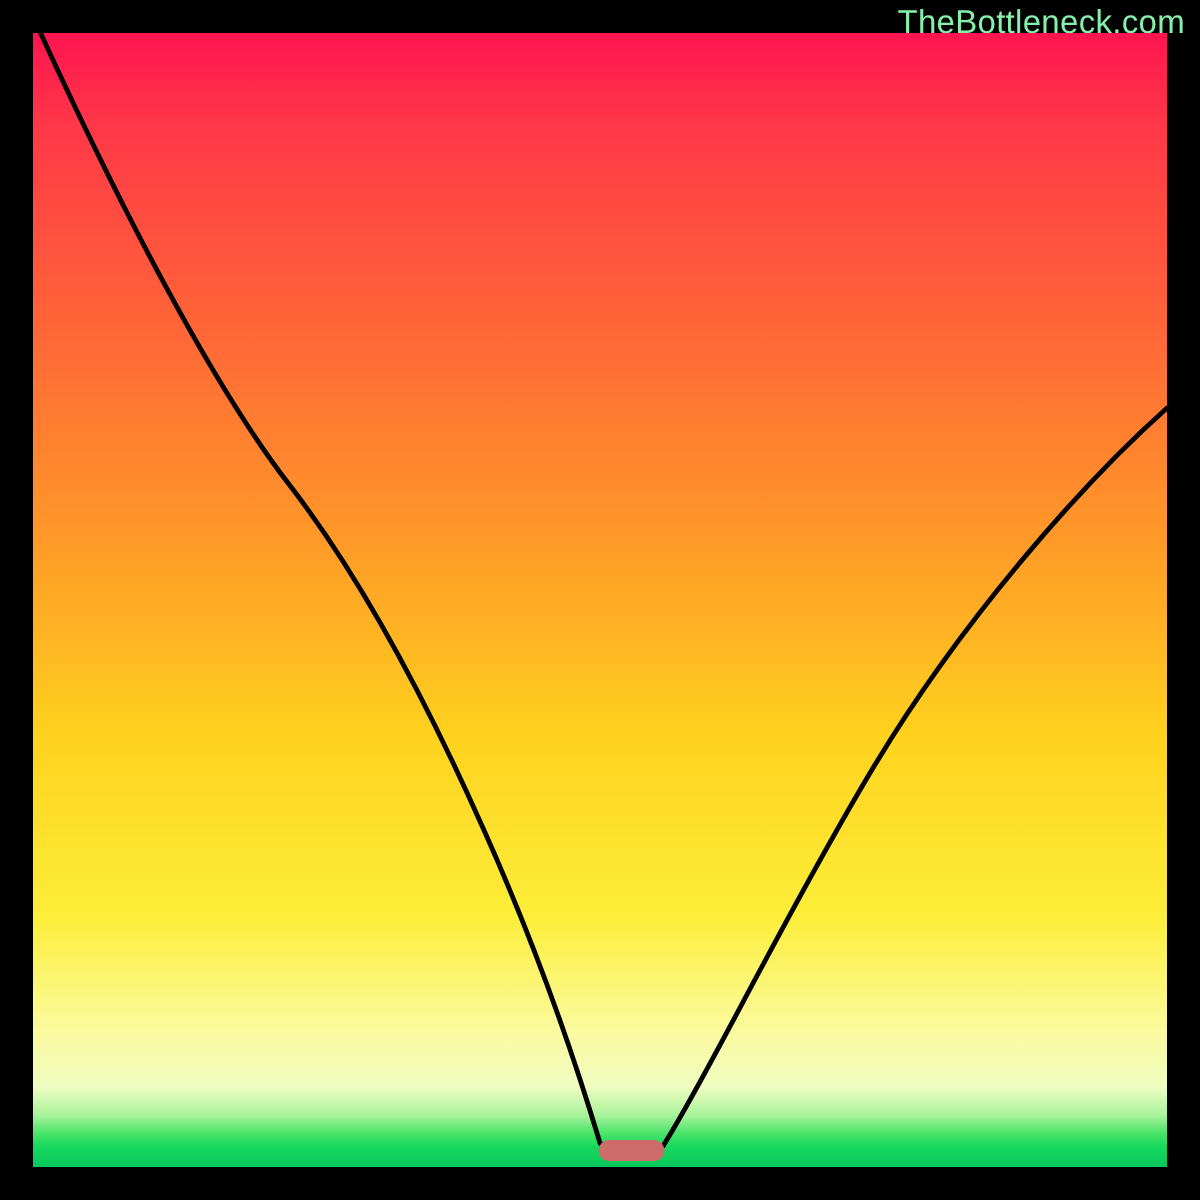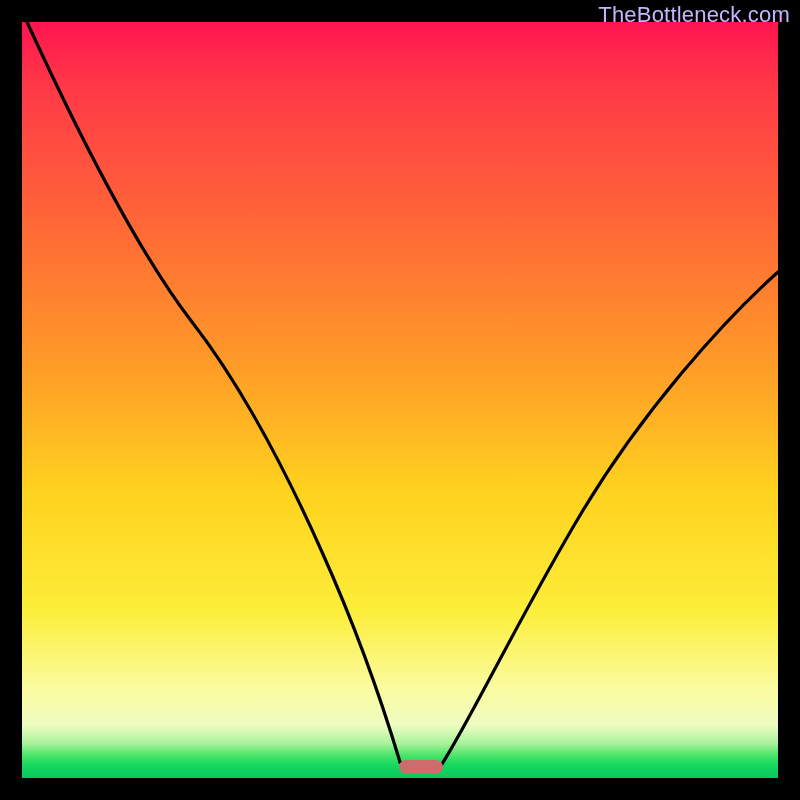--- a/index.html
+++ b/index.html
@@ -37,21 +37,21 @@
       #a6f29a 95.5%,
       #4be469 97%,
       #18d85e 98.2%,
       #06c95c 100%
     );
   }
   .watermark {
     position: absolute;
     top: 2px;
     right: 10px;
-    color: #c4b5fd;
+    color: #86efac;
     font-size: 22px;
     font-weight: 500;
     letter-spacing: 0.2px;
     user-select: none;
   }
   svg.curve {
     position: absolute;
     left: 0;
     top: 0;
     width: 756px;

